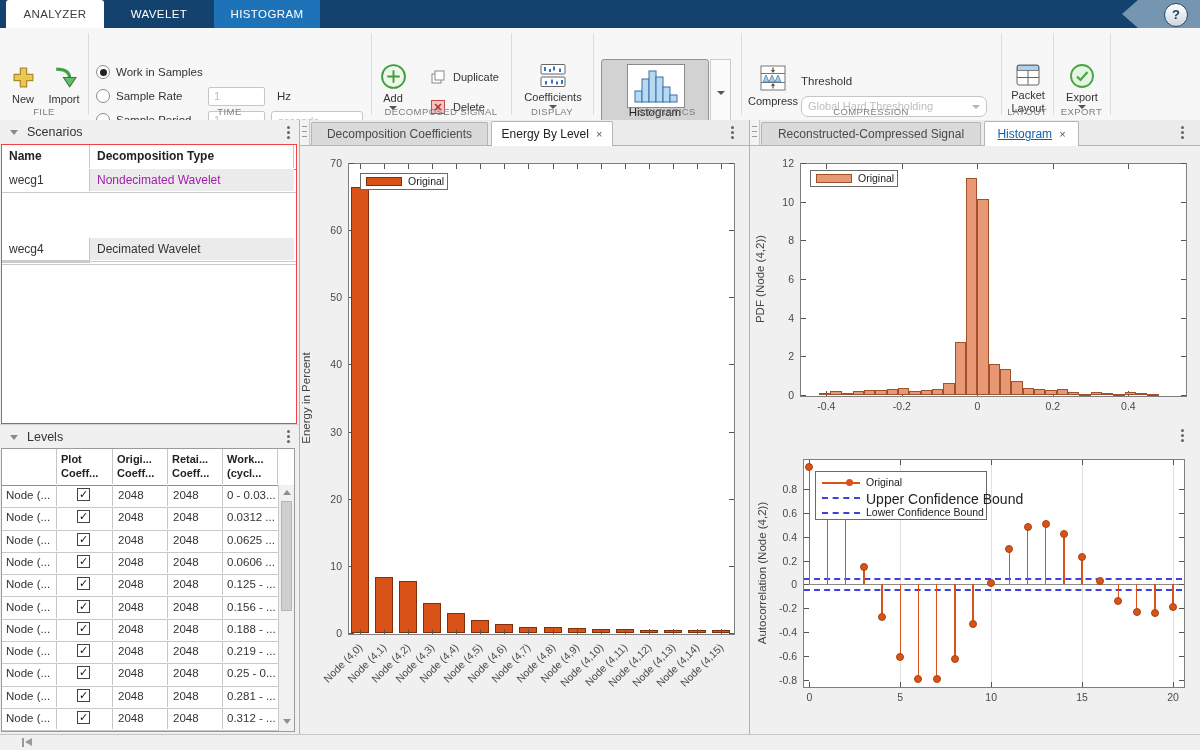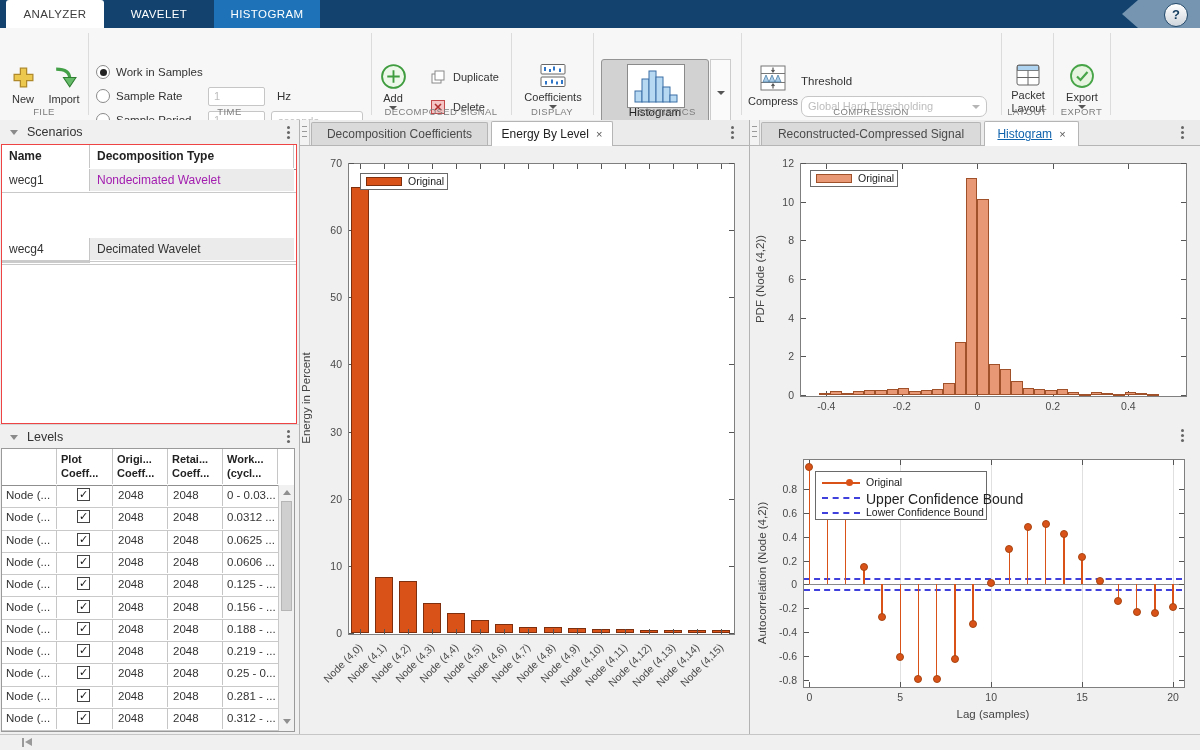--- a/index.html
+++ b/index.html
@@ -687,21 +687,20 @@
     <div style="position: absolute; left: 419px; top: 153.147px; width: 8px; height: 8px; border-radius: 50%; background: rgb(217, 83, 25); border: 1px solid rgb(168, 69, 18); box-sizing: border-box;"></div>
     <div style="position: absolute; left: 65px; top: 21px; width: 172px; height: 49px; background: rgb(255, 255, 255); border: 1px solid rgb(106, 106, 106); box-sizing: border-box;">
       <div style="position: absolute; left: 6px; top: 10px; width: 38px; height: 2px; background: rgb(217, 83, 25);"></div>
       <div style="position: absolute; left: 30px; top: 7px; width: 7px; height: 7px; border-radius: 50%; background: rgb(217, 83, 25);"></div>
       <div style="position: absolute; left: 50px; top: 4px; font-size: 10.5px; color: rgb(34, 34, 34); white-space: nowrap;">Original</div>
       <div style="position: absolute; left: 6px; top: 25px; width: 38px; height: 0px; border-top: 2px dashed rgb(64, 64, 221);"></div>
       <div style="position: absolute; left: 50px; top: 19px; font-size: 14px; color: rgb(34, 34, 34); white-space: nowrap;">Upper Confidence Bound</div>
       <div style="position: absolute; left: 6px; top: 40px; width: 38px; height: 0px; border-top: 2px dashed rgb(64, 64, 221);"></div>
       <div style="position: absolute; left: 50px; top: 34px; font-size: 10.5px; color: rgb(34, 34, 34); white-space: nowrap;">Lower Confidence Bound</div>
     </div>
-    <div class="axlab abs" style="position: absolute; left: 53px; top: 258px; width: 380px; text-align: center;">Lag (samples)</div>
     <div style="position: absolute; left: 2px; top: 9px; width: 20px; height: 227px; display: flex; align-items: center; justify-content: center;">
       <span class="axlab" style="transform: rotate(-90deg); white-space: nowrap;">Autocorrelation (Node (4,2))</span>
     </div>
   </div>
 
 <div class="vline" style="left:299px;top:120px;height:614px;"></div>
 <div class="vline" style="left:749px;top:120px;height:614px;"></div>
 
 <div id="statusbar"></div>
 <div id="skip-icon">

